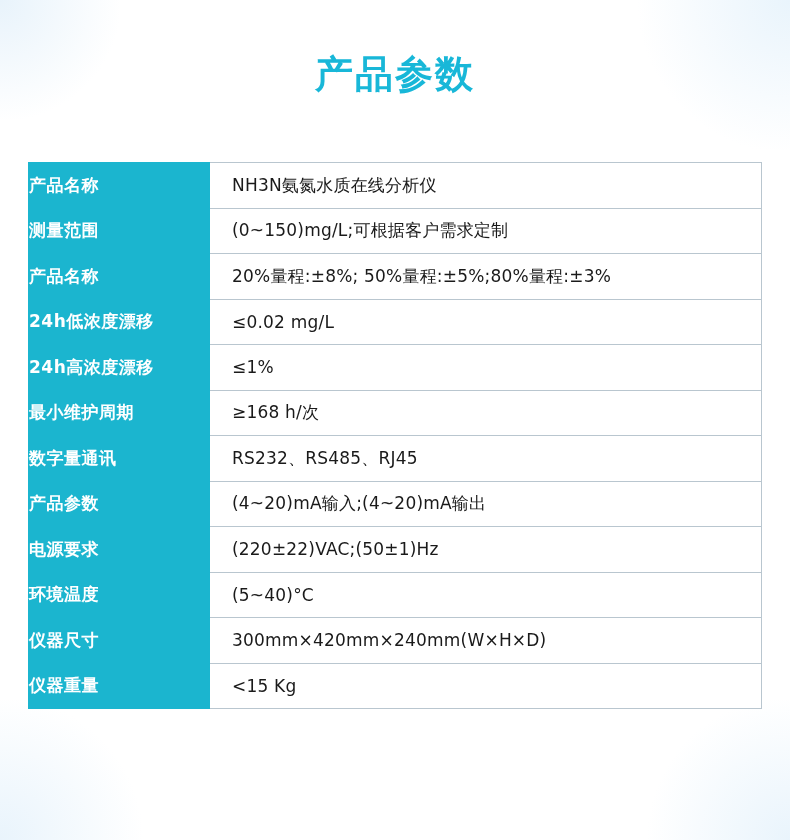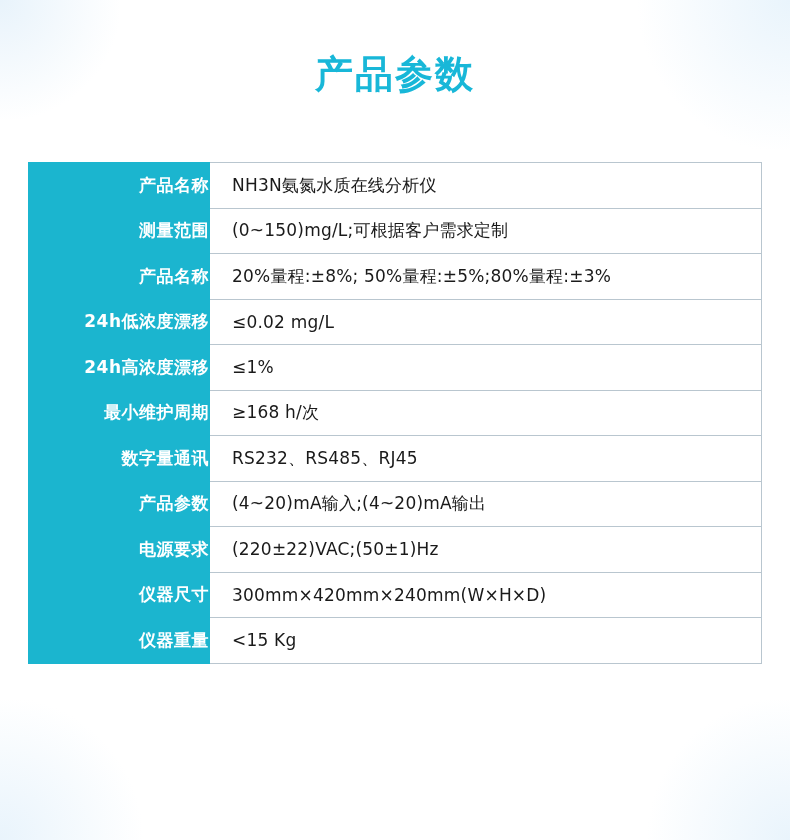--- a/index.html
+++ b/index.html
@@ -78,21 +78,21 @@
     border: 1px solid #b9c6cf;
     padding: 0;
     vertical-align: middle;
   }
   td.label-cell {
     width: 180px;
     background: #1bb5cf;
     color: #ffffff;
     font-size: 17px;
     font-weight: bold;
-    text-align: right;
+    text-align: left;
     letter-spacing: 0.5px;
     border-color: #1bb5cf;
   }
   td.value-cell {
     background: #ffffff;
     color: #1a1a1a;
     font-size: 17px;
     padding-left: 22px;
     letter-spacing: 0.2px;
     white-space: nowrap;
@@ -144,20 +144,24 @@
       </tr>
       <tr>
         <td class="label-cell">产品参数</td>
         <td class="value-cell">(4~20)mA输入;(4~20)mA输出</td>
       </tr>
       <tr>
         <td class="label-cell">电源要求</td>
         <td class="value-cell">(220±22)VAC;(50±1)Hz</td>
       </tr>
       <tr>
+        <td class="label-cell">环境温度</td>
+        <td class="value-cell">(5~40)°C</td>
+      </tr>
+      <tr>
         <td class="label-cell">仪器尺寸</td>
         <td class="value-cell">300mm×420mm×240mm(W×H×D)</td>
       </tr>
       <tr>
         <td class="label-cell">仪器重量</td>
         <td class="value-cell">&lt;15 Kg</td>
       </tr>
     </tbody>
   </table>
 

